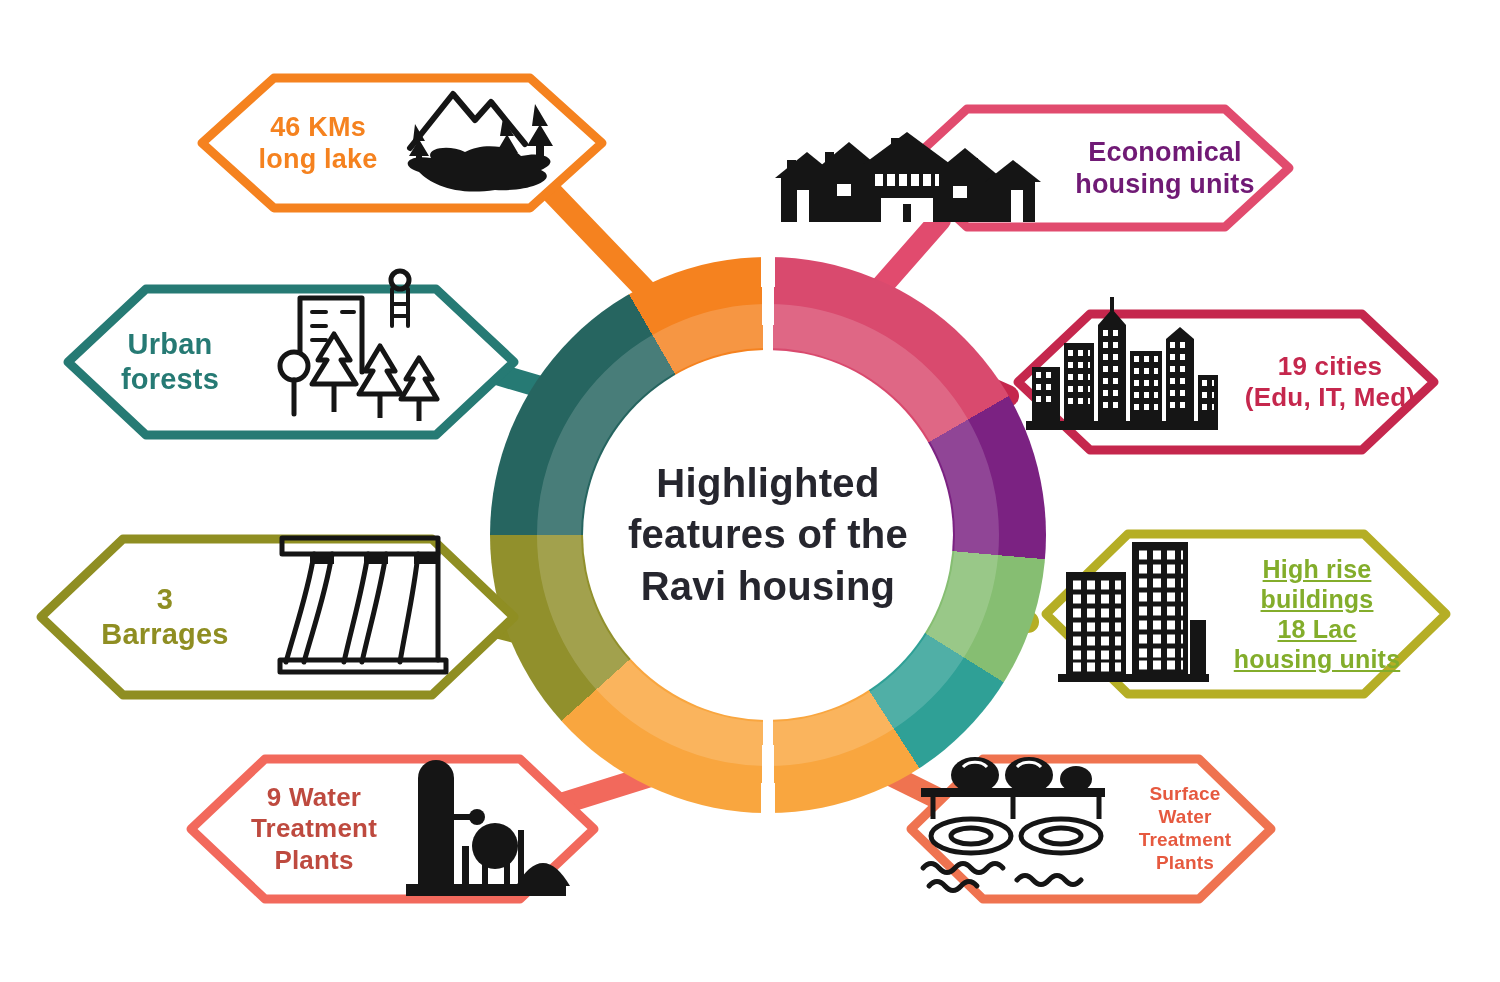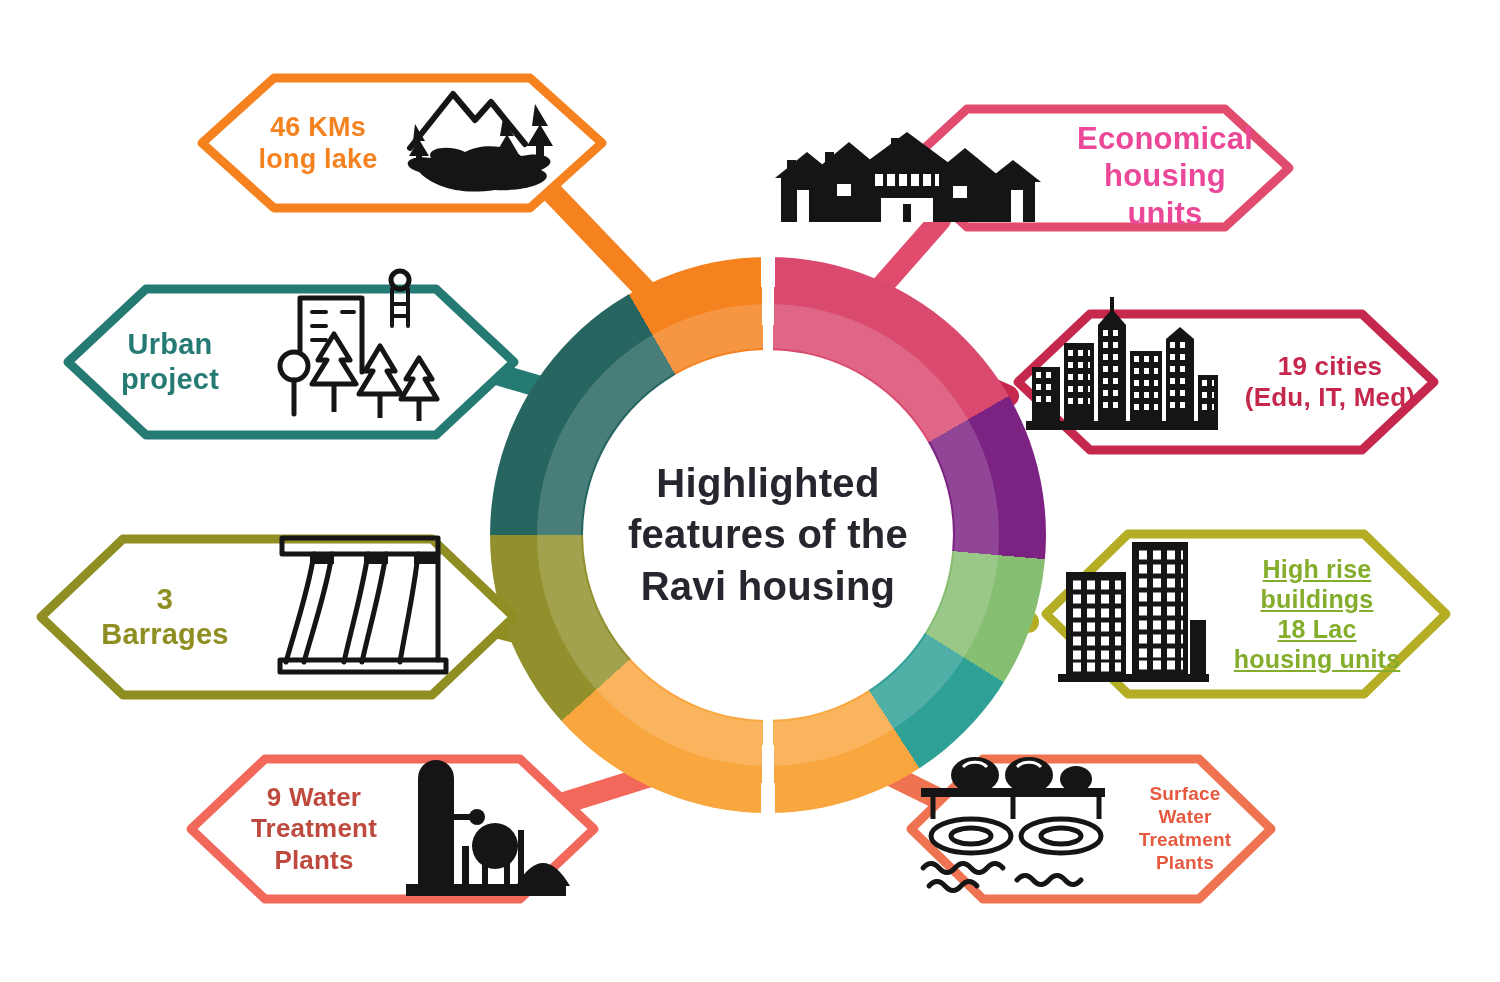--- a/index.html
+++ b/index.html
@@ -52,21 +52,21 @@
     </svg>
     <div class="label" style="left: 42px; top: 0px; width: 160px; height: 142px; font-size: 27px; color: rgb(245, 130, 31);">46 KMs
 long lake</div>
   </div>
 
   <div class="banner" style="left: 62px; top: 283px; width: 458px; height: 158px; color: rgb(38, 122, 116);">
     <svg class="hex" width="458" height="158" viewBox="0 0 458 158">
       <polygon points="6,79 84,6 374,6 452,79 374,152 84,152" fill="#ffffff" stroke="currentColor" stroke-width="9" stroke-linejoin="round"></polygon>
     </svg>
     <div class="label" style="left: 33px; top: 0px; width: 150px; height: 158px; font-size: 29px; color: rgb(38, 122, 116);">Urban
-project</div>
+forests</div>
   </div>
 
   <div class="banner" style="left: 35px; top: 533px; width: 485px; height: 168px; color: rgb(143, 142, 34);">
     <svg class="hex" width="485" height="168" viewBox="0 0 485 168">
       <polygon points="6,84 88,6 397,6 479,84 397,162 88,162" fill="#ffffff" stroke="currentColor" stroke-width="9" stroke-linejoin="round"></polygon>
     </svg>
     <div class="label" style="left: 55px; top: 0px; width: 150px; height: 168px; font-size: 29px; color: rgb(143, 142, 34);">3
 Barrages</div>
   </div>
 
@@ -76,21 +76,21 @@
     </svg>
     <div class="label" style="left: 43px; top: 0px; width: 172px; height: 152px; font-size: 26px; color: rgb(190, 74, 63);">9 Water
 Treatment
 Plants</div>
   </div>
 
   <div class="banner" style="left: 897px; top: 103px; width: 398px; height: 130px; color: rgb(225, 75, 110);">
     <svg class="hex" width="398" height="130" viewBox="0 0 398 130">
       <polygon points="6,65 70,6 328,6 392,65 328,124 70,124" fill="#ffffff" stroke="currentColor" stroke-width="9" stroke-linejoin="round"></polygon>
     </svg>
-    <div class="label" style="left: 168px; top: 8px; width: 200px; height: 130px; font-size: 31px; color: #ec4899;">Economical
+    <div class="label" style="left: 168px; top: 0px; width: 200px; height: 130px; font-size: 27px; color: #701a75;">Economical
 housing units</div>
   </div>
 
   <div class="banner" style="left: 1012px; top: 308px; width: 428px; height: 148px; color: rgb(197, 39, 77);">
     <svg class="hex" width="428" height="148" viewBox="0 0 428 148">
       <polygon points="6,74 78,6 350,6 422,74 350,142 78,142" fill="#ffffff" stroke="currentColor" stroke-width="9" stroke-linejoin="round"></polygon>
     </svg>
     <div class="label" style="left: 218px; top: 0px; width: 200px; height: 148px; font-size: 26px; color: rgb(197, 39, 77);">19 cities
 (Edu, IT, Med)</div>
   </div>

